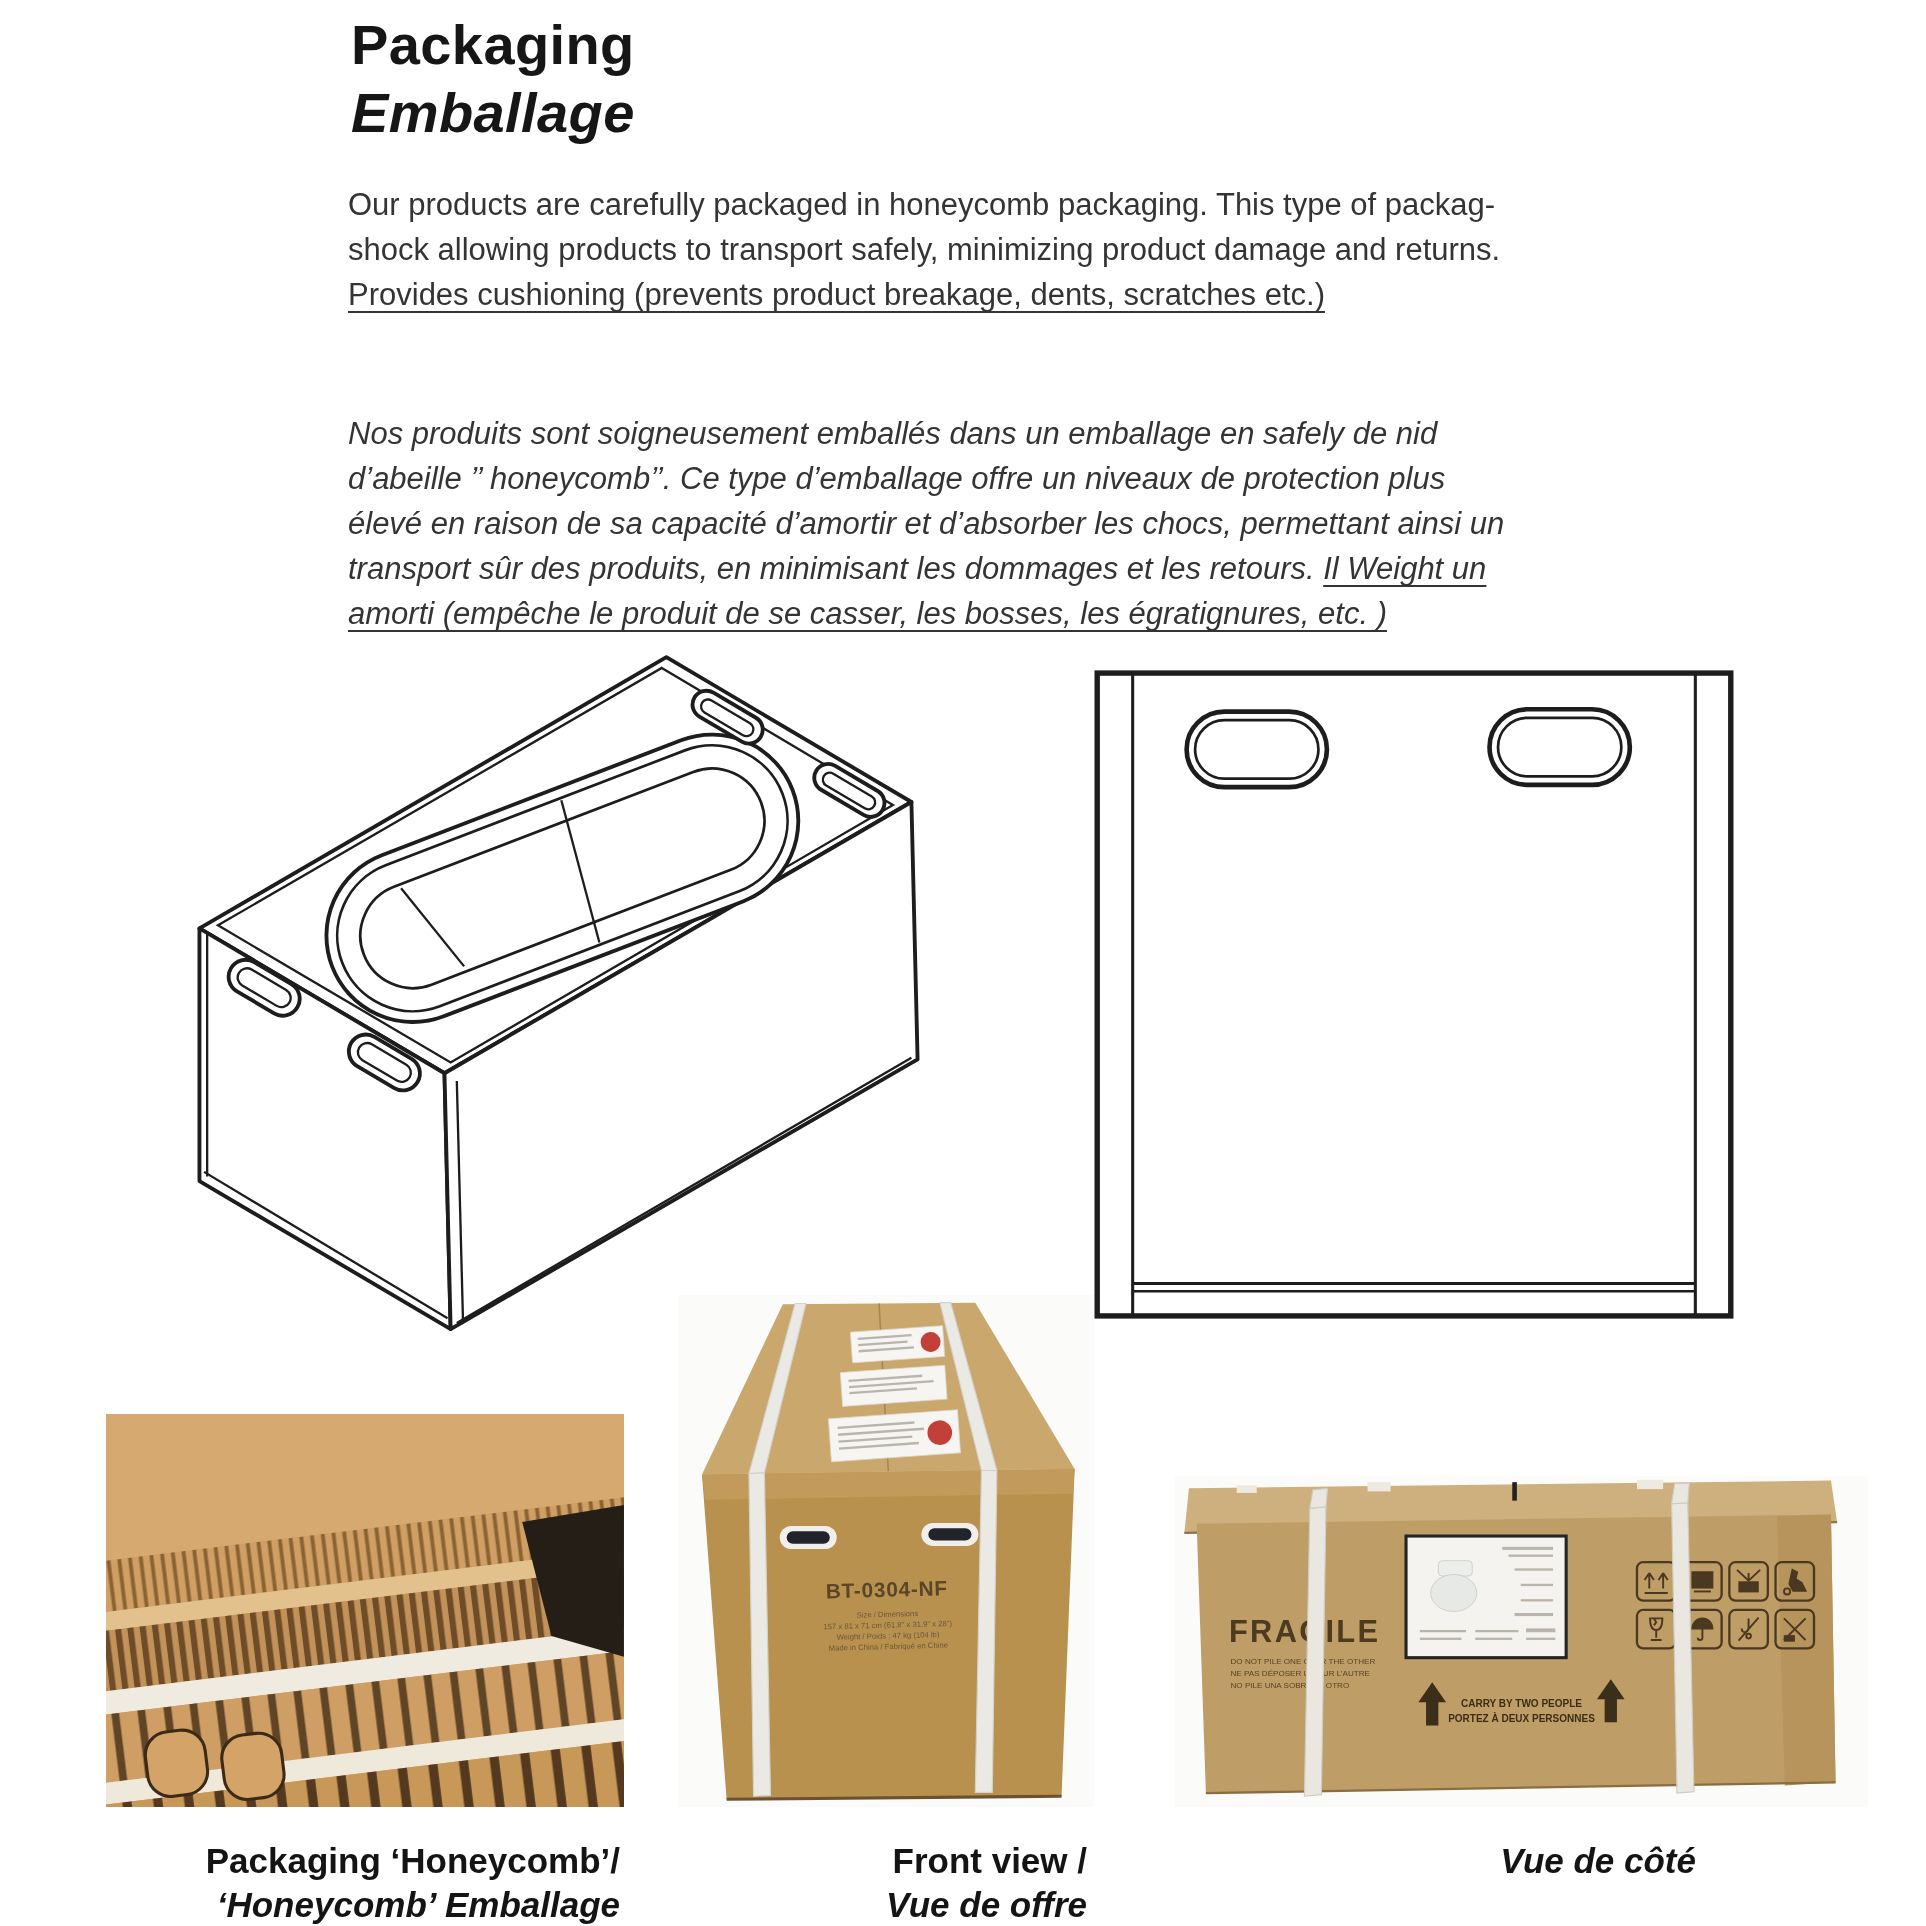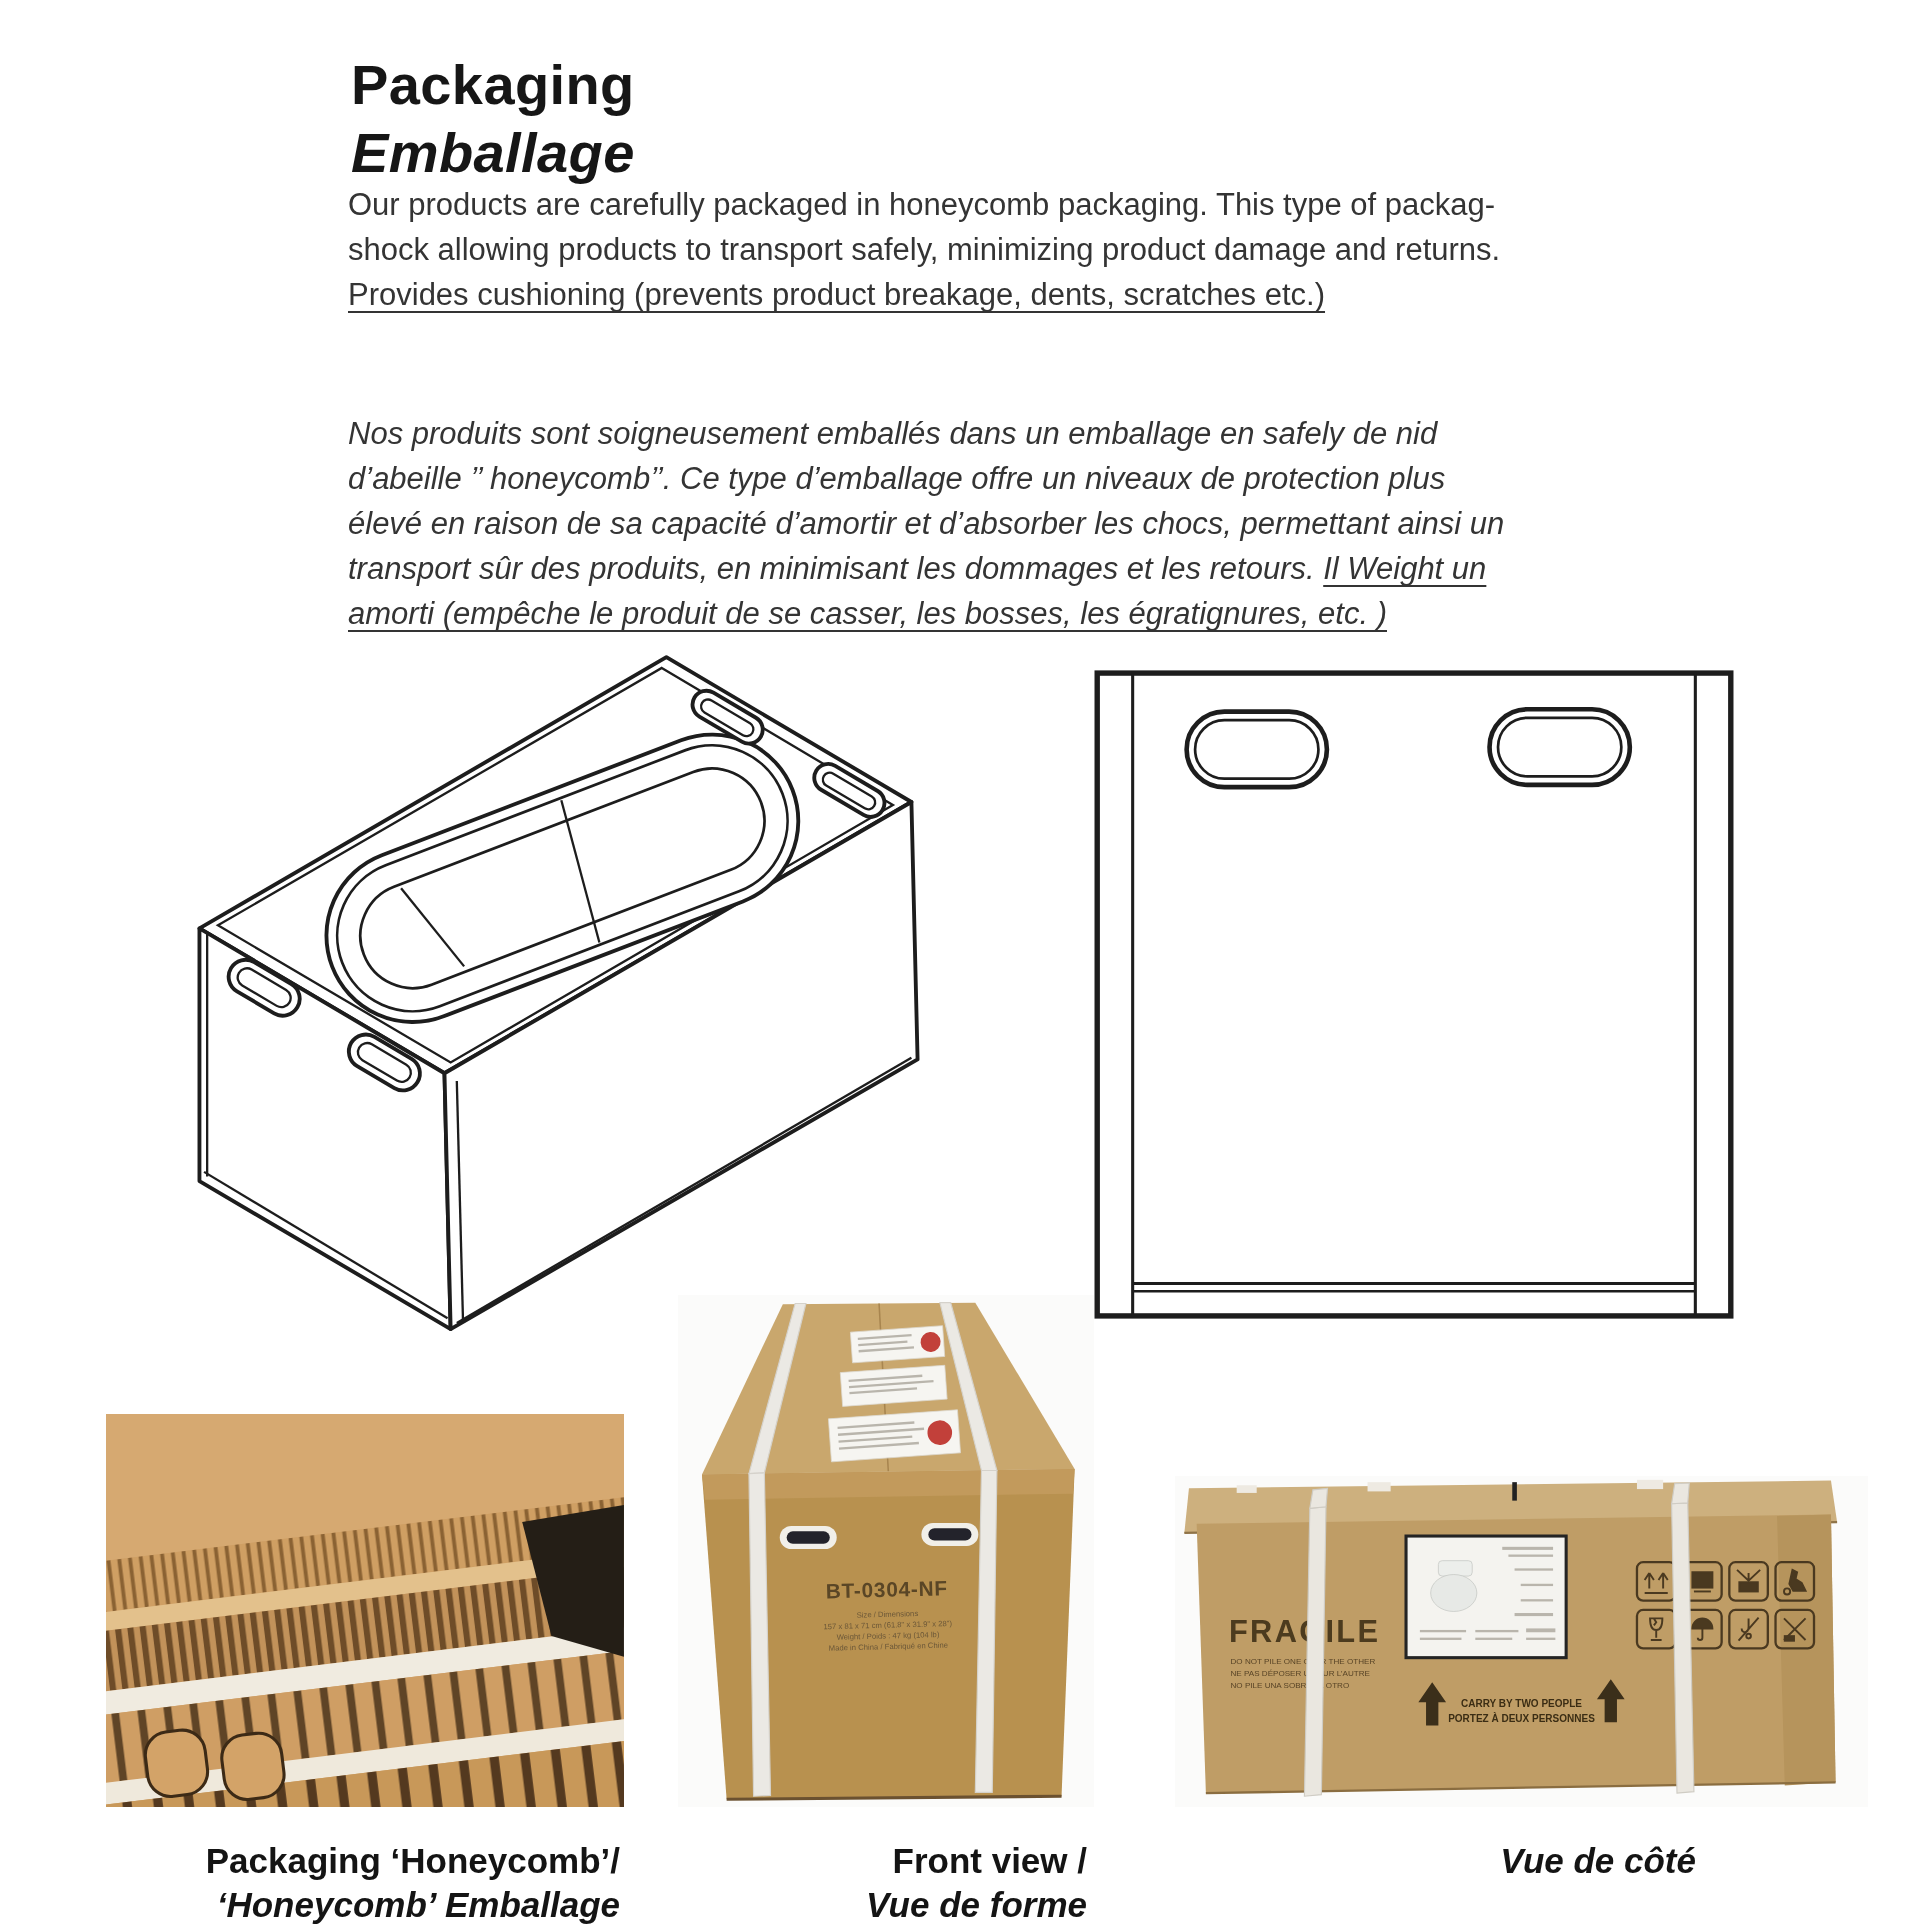--- a/index.html
+++ b/index.html
@@ -1,19 +1,19 @@
 <!DOCTYPE html>
 <html style="font-size:12.3px"><head>
 <meta charset="utf-8">
 <style>
   html,body{margin:0;padding:0;background:#ffffff;}
   .page{position:relative;width:1926px;height:1926px;background:#ffffff;overflow:hidden;
         font-family:"Liberation Sans", sans-serif;color:#2e2e2e;}
   .abs{position:absolute;}
-  .title-block{position:absolute;left:351px;top:10.8px;line-height:68px;margin-top:40px;}
+  .title-block{position:absolute;left:351px;top:10.8px;line-height:68px;}
   .title-en{font-size:56px;font-weight:bold;color:#161616;letter-spacing:0.4px;}
   .title-fr{font-size:56px;font-weight:bold;font-style:italic;color:#161616;letter-spacing:0.4px;text-align:right;}
   .para{position:absolute;left:348px;width:1310px;font-size:31px;line-height:45px;color:#343434;}
   .para.en{top:182px;}
   .para.fr{top:411px;font-style:italic;}
   .pline{white-space:nowrap;}
   .ul{text-decoration:underline;text-underline-offset:6.2px;text-decoration-thickness:2.3px;}
   .caption{position:absolute;top:1839px;text-align:right;font-weight:bold;font-size:35px;
            line-height:44px;color:#141414;}
   .caption .it{font-style:italic;}
@@ -296,20 +296,20 @@
       <polygon points="649,10 668,9 666,35 645,36"></polygon>
     </g>
   </svg>
 
   <div class="caption cap1">
     <div>Packaging ‘Honeycomb’/</div>
     <div class="it">‘Honeycomb’ Emballage</div>
   </div>
   <div class="caption cap2">
     <div>Front view /</div>
-    <div class="it">Vue de forme</div>
+    <div class="it">Vue de offre</div>
   </div>
   <div class="caption cap3">
     <div class="it">Vue de côté</div>
   </div>
 
 </div>
 
 
 </body></html>

